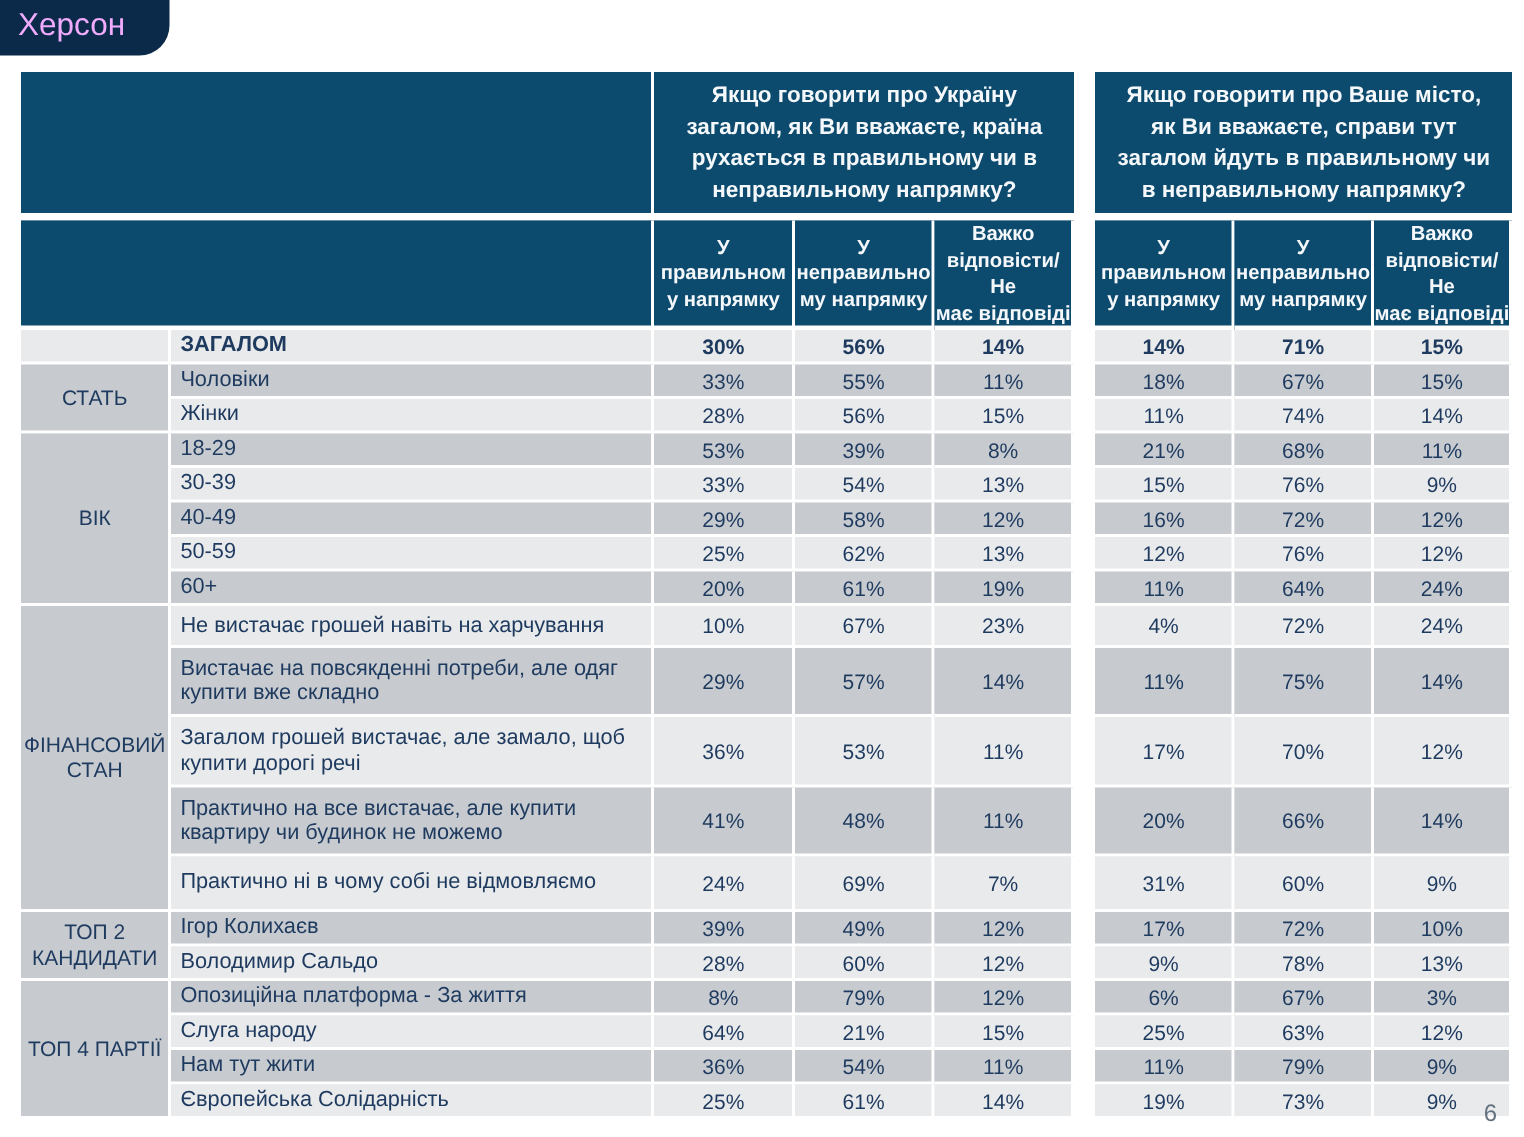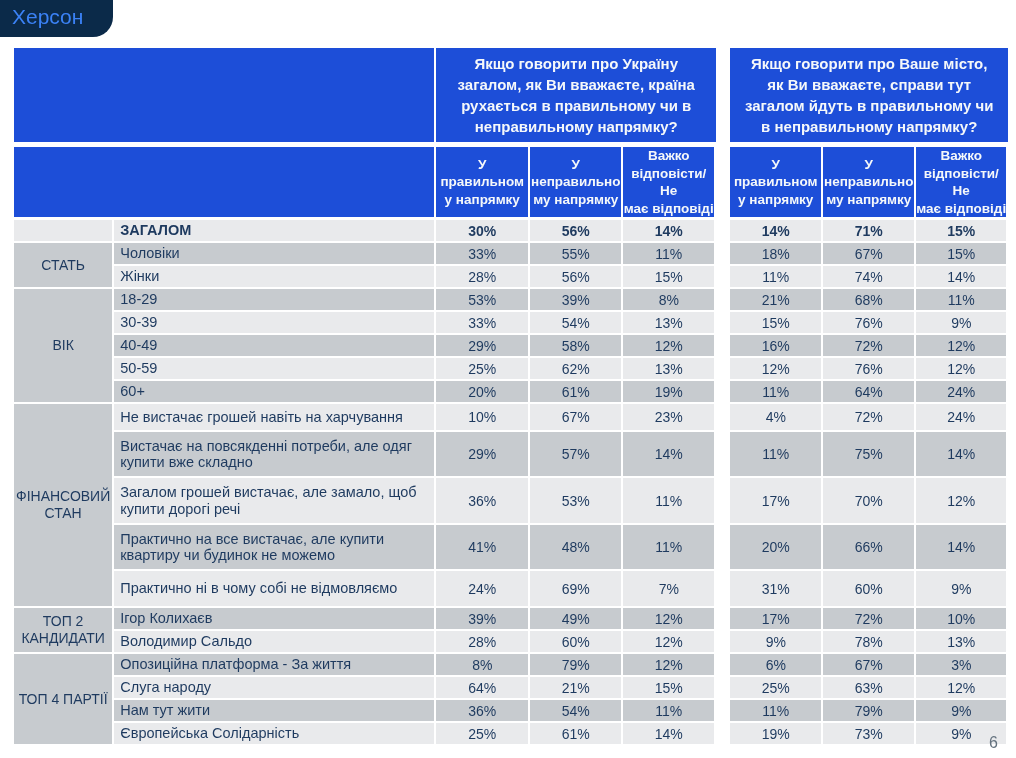--- a/index.html
+++ b/index.html
@@ -3,31 +3,31 @@
 <meta charset="utf-8">
 <style>
   html,body { margin:0; padding:0; }
   body {
     width:1016px; height:758px; overflow:hidden; position:relative;
     background:#ffffff;
     font-family:"Liberation Sans","DejaVu Sans",sans-serif;
   }
   .badge {
     position:absolute; top:0; left:0;
-    background:#0b2a49; color:#3b82f6;
+    background:#0b2a49; color:#f0abfc;
     font-size:21px; line-height:1;
     padding:6px 30px 10px 12px;
     border-radius:0 0 20px 0;
   }
   .tablewrap { position:absolute; left:14px; top:48px; }
   table { border-collapse:separate; border-spacing:0; table-layout:fixed; }
   td { box-sizing:border-box; vertical-align:middle; padding:0; }
 
   
-  .navy { background:#1d4ed8; color:#f5f8fa; }
+  .navy { background:#0c4a6e; color:#f5f8fa; }
   tr.r-q { height:99px; }
   tr.r-q td { border-bottom:5px solid #ffffff; }
   td.qcell {
     font-size:15px; font-weight:600; text-align:center;
     line-height:1.4; padding:4px 14px;
   }
   td.cornertop, td.cornersub { border-right:2px solid #ffffff; }
   tr.r-sub { height:58px; }
   tr.r-sub td { border-bottom:3px solid #ffffff; }
   td.sub {

